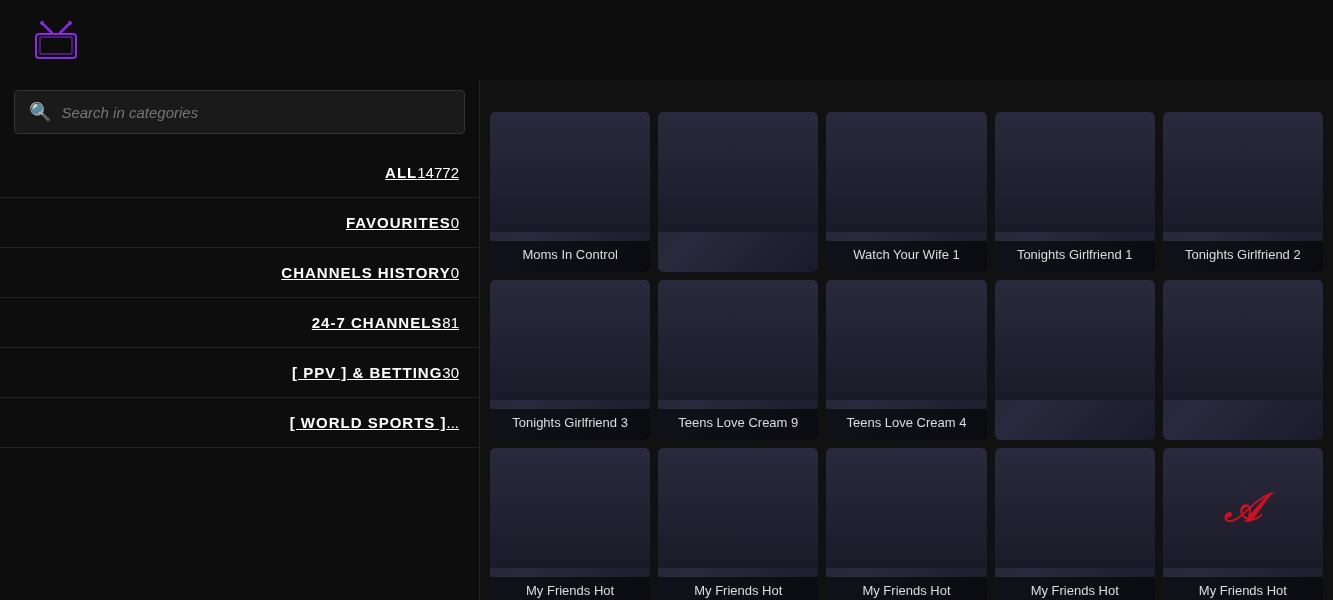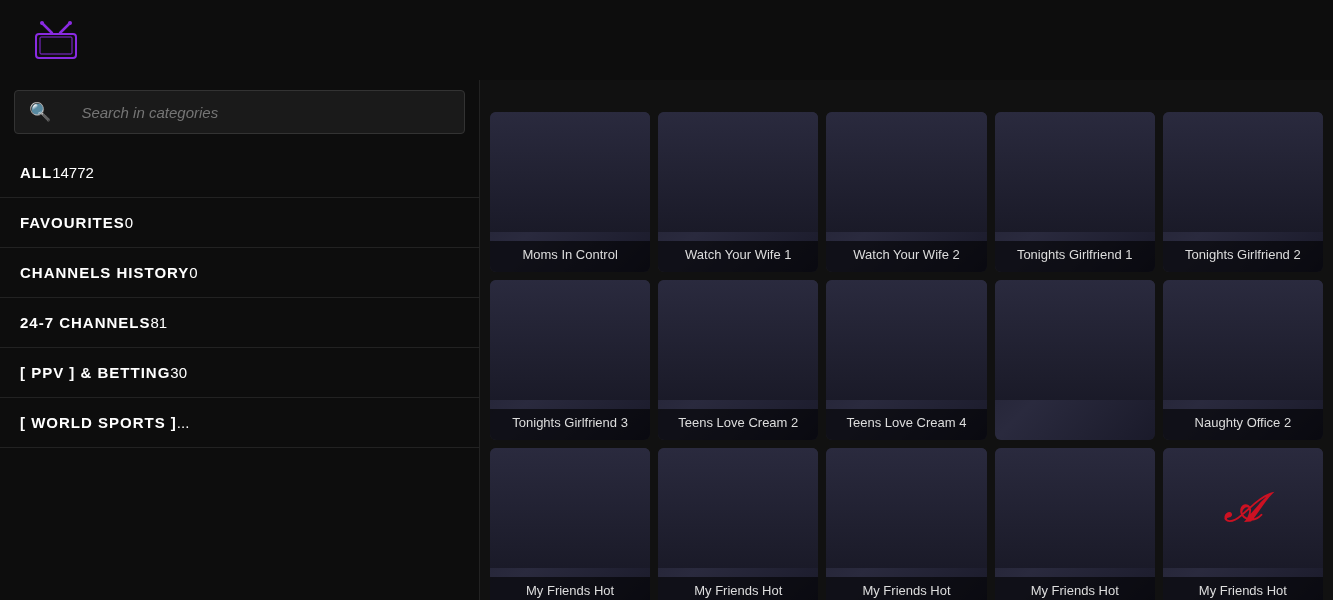--- a/index.html
+++ b/index.html
@@ -122,33 +122,33 @@
       color: #888;
     }
     .search-box input {
       background: transparent;
       border: none;
       outline: none;
       color: #0ea5e9;
       font-size: 15px;
       width: 100%;
       font-style: italic;
-      margin-left: 20px;
     }
     .sidebar-items {
       flex: 1;
       overflow-y: auto;
     }
     .sidebar-item {
       display: flex;
       align-items: center;
-      justify-content: flex-start;
+      justify-content: flex-end;
       padding: 16px 20px;
       border-bottom: 1px solid #222;
       cursor: pointer;
+      text-decoration: underline;
     }
     .sidebar-item-label {
       font-size: 15px;
       font-weight: bold;
       letter-spacing: 1px;
       color: #fff;
     }
     .sidebar-item-count {
       font-size: 15px;
       color: #fff;
@@ -281,52 +281,50 @@
 
   <div class="content">
     <div class="grid">
 
     <div class="grid-item">
       <div class="grid-item-thumb"></div>
       <div class="grid-item-label">Moms In Control</div>
     </div>
         <div class="grid-item">
       <div class="grid-item-thumb"></div>
+    </div>
+        <div class="grid-item">
+      <div class="grid-item-thumb"></div>
       <div class="grid-item-label">Watch Your Wife 1</div>
     </div>
         <div class="grid-item">
       <div class="grid-item-thumb"></div>
-      <div class="grid-item-label">Watch Your Wife 2</div>
-    </div>
-        <div class="grid-item">
-      <div class="grid-item-thumb"></div>
       <div class="grid-item-label">Tonights Girlfriend 1</div>
     </div>
         <div class="grid-item">
       <div class="grid-item-thumb"></div>
       <div class="grid-item-label">Tonights Girlfriend 2</div>
     </div>
         <div class="grid-item">
       <div class="grid-item-thumb"></div>
       <div class="grid-item-label">Tonights Girlfriend 3</div>
     </div>
         <div class="grid-item">
       <div class="grid-item-thumb"></div>
-      <div class="grid-item-label">Teens Love Cream 2</div>
+      <div class="grid-item-label">Teens Love Cream 9</div>
     </div>
         <div class="grid-item">
       <div class="grid-item-thumb"></div>
       <div class="grid-item-label">Teens Love Cream 4</div>
     </div>
         <div class="grid-item">
       <div class="grid-item-thumb"></div>
     </div>
         <div class="grid-item">
       <div class="grid-item-thumb"></div>
-      <div class="grid-item-label">Naughty Office 2</div>
     </div>
         <div class="grid-item">
       <div class="grid-item-thumb"></div>
       <div class="grid-item-label">My Friends Hot</div>
     </div>
         <div class="grid-item">
       <div class="grid-item-thumb"></div>
       <div class="grid-item-label">My Friends Hot</div>
     </div>
         <div class="grid-item">

